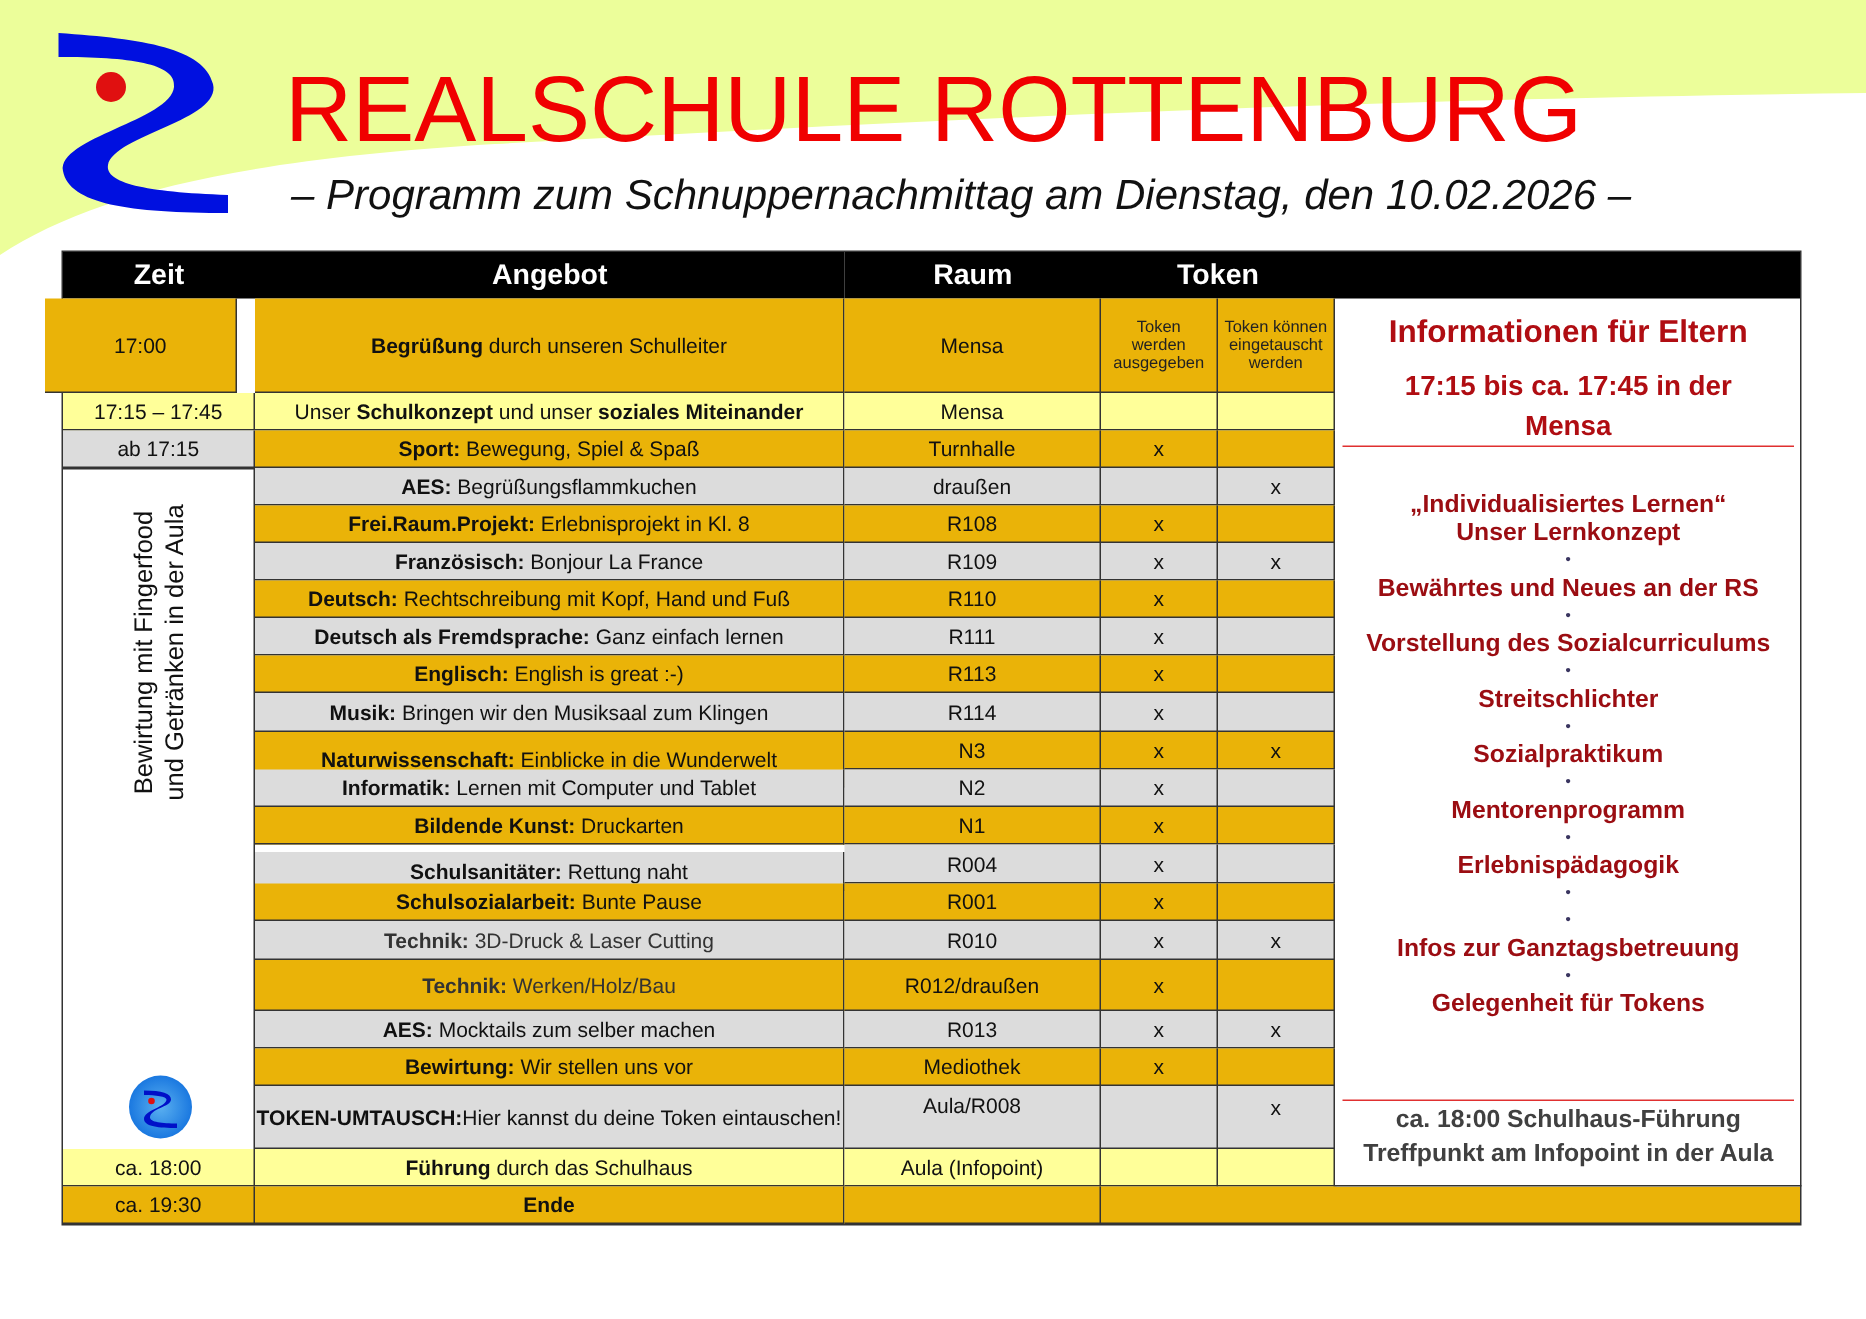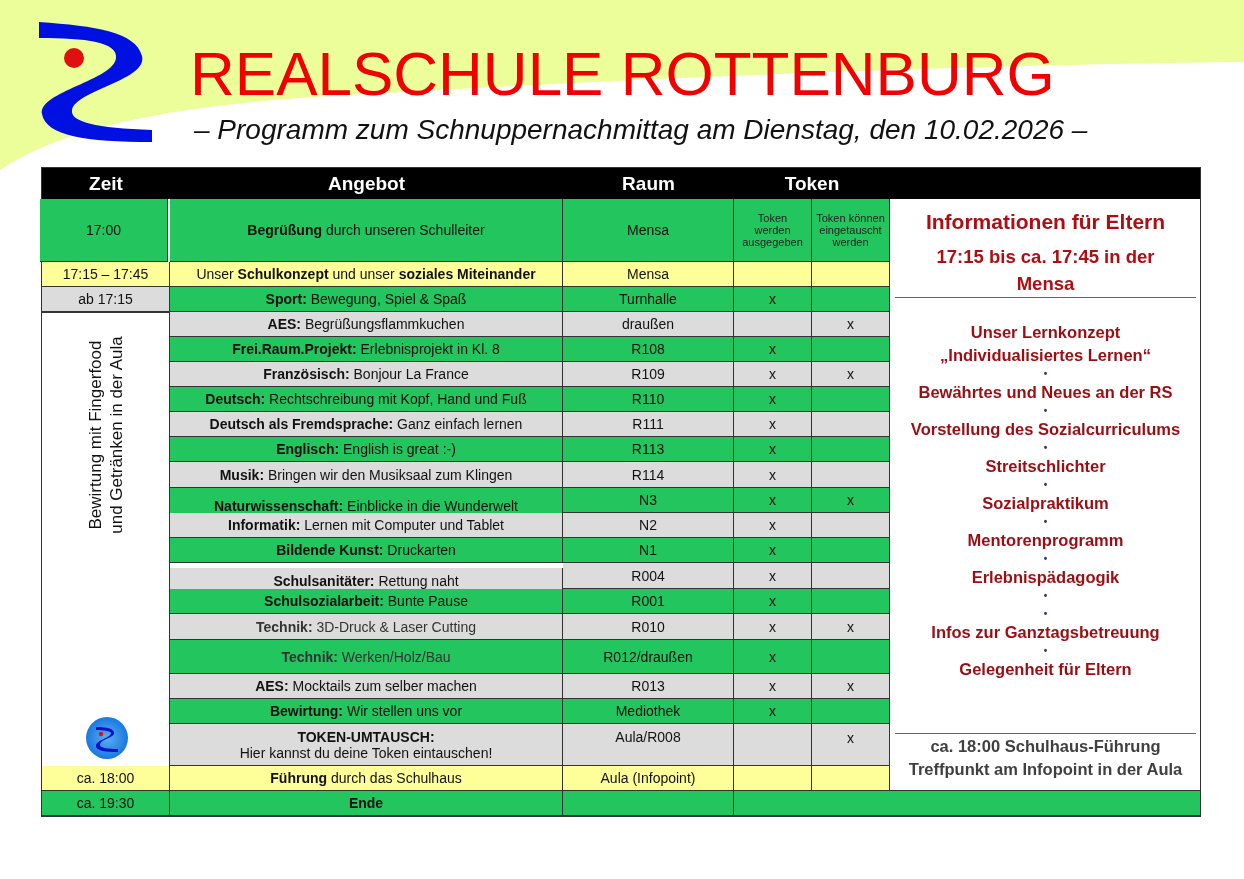--- a/index.html
+++ b/index.html
@@ -8,21 +8,21 @@
   .bg { position:absolute; left:0; top:0; }
   .logo { position:absolute; left:36px; top:18px; }
   .title { position:absolute; left:190px; top:38px; font-size:62px; color:#f00000; letter-spacing:0px; line-height:72px; white-space:nowrap; }
   .subtitle { position:absolute; left:194px; top:114px; font-size:28px; font-style:italic; color:#111; white-space:nowrap; }
 
   .cell { position:absolute; box-sizing:border-box; display:flex; align-items:center; justify-content:center; text-align:center;
           font-size:14px; line-height:16px; border-right:1px solid #333; border-bottom:1px solid #333; }
   .hdr { position:absolute; background:#000; color:#fff; font-weight:bold; font-size:19px; display:flex; align-items:center; justify-content:center; box-sizing:border-box; }
   .yellow { background:#ffff99; }
   .grey { background:#dcdcdc; }
-  .white { background:#22c55e; }
+  .white { background:#eab308; }
   .small { font-size:11px; line-height:12px; color:#222; }
   b { font-weight:bold; }
 
   .info { position:absolute; left:891px; top:200px; width:309px; height:591px; background:#fff; box-sizing:border-box;
           color:#9b0d12; font-weight:bold; text-align:center; }
   .info .t1 { position:absolute; left:0; width:100%; top:10px; font-size:21px; color:#b00d12; }
   .info .t2 { position:absolute; left:0; width:100%; top:43px; font-size:18.5px; line-height:27px; color:#b00d12; }
   .info .hr { position:absolute; left:4px; right:4px; height:1px; background:#e03030; }
   .info .items { position:absolute; left:0; width:100%; top:123px; }
   .info .item { font-size:16.5px; line-height:19px; }
@@ -51,21 +51,21 @@
 <div class="subtitle">– Programm zum Schnuppernachmittag am Dienstag, den 10.02.2026 –</div>
 
 <div style="position:absolute;left:41px;top:167px;width:1160px;height:650px;border:1px solid #333;box-sizing:border-box;"></div>
 
 <div class="hdr" style="left:42px;top:168px;width:128px;height:31px;">Zeit</div>
 <div class="hdr" style="left:170px;top:168px;width:393px;height:31px;">Angebot</div>
 <div class="hdr" style="left:563px;top:168px;width:171px;height:31px;">Raum</div>
 <div class="hdr" style="left:734px;top:168px;width:156px;height:31px;">Token</div>
 <div class="hdr" style="left:890px;top:168px;width:310px;height:31px;"></div>
 
-<div class="cell white" style="left:40px;top:199px;width:128px;height:63px;">
+<div class="cell white" style="left:30px;top:199px;width:128px;height:63px;">
     <span>17:00</span>
   </div>
 <div class="cell white" style="left:170px;top:199px;width:393px;height:63px;">
     <span><b>Begrüßung</b><span style="white-space:pre"> durch unseren Schulleiter</span></span>
   </div>
 <div class="cell white" style="left:563px;top:199px;width:171px;height:63px;">
     <span>Mensa</span>
   </div>
 <div class="cell white small" style="left:734px;top:199px;width:78px;height:63px;padding:0 6px;">Token werden ausgegeben</div>
 <div class="cell white small" style="left:812px;top:199px;width:78px;height:63px;padding:0 4px;">Token können eingetauscht werden</div>
@@ -157,21 +157,21 @@
 <div class="cell grey" style="left:170px;top:674px;width:393px;height:25px;white-space:pre;"><b>AES:</b><span> Mocktails zum selber machen</span></div>
 <div class="cell grey" style="left:563px;top:674px;width:171px;height:25px;">R013</div>
 <div class="cell grey" style="left:734px;top:674px;width:78px;height:25px;">x</div>
 <div class="cell grey" style="left:812px;top:674px;width:78px;height:25px;">x</div>
 
 <div class="cell white" style="left:170px;top:699px;width:393px;height:25px;white-space:pre;"><b>Bewirtung:</b><span> Wir stellen uns vor</span></div>
 <div class="cell white" style="left:563px;top:699px;width:171px;height:25px;">Mediothek</div>
 <div class="cell white" style="left:734px;top:699px;width:78px;height:25px;">x</div>
 <div class="cell white" style="left:812px;top:699px;width:78px;height:25px;"></div>
 
-<div class="cell grey" style="left:170px;top:724px;width:393px;height:42px;flex-direction:column;">
+<div class="cell grey" style="left:170px;top:724px;width:393px;height:42px;flex-direction:row;">
     <b>TOKEN-UMTAUSCH:</b>
     <span>Hier kannst du deine Token eintauschen!</span>
   </div>
 <div class="cell grey" style="left:563px;top:724px;width:171px;height:42px;align-items:flex-start;padding-top:5px;">Aula/R008</div>
 <div class="cell grey" style="left:734px;top:724px;width:78px;height:42px;"></div>
 <div class="cell grey" style="left:812px;top:724px;width:78px;height:42px;align-items:flex-start;padding-top:6px;">x</div>
 
 <div class="cell yellow" style="left:42px;top:766px;width:128px;height:25px;">ca. 18:00</div>
 <div class="cell yellow" style="left:170px;top:766px;width:393px;height:25px;white-space:pre;"><b>Führung</b><span> durch das Schulhaus</span></div>
 <div class="cell yellow" style="left:563px;top:766px;width:171px;height:25px;">Aula (Infopoint)</div>
@@ -204,39 +204,39 @@
 </div>
 
 <div style="position:absolute;left:169px;top:312px;width:1px;height:454px;background:#333;"></div>
 <div style="position:absolute;left:42px;top:312px;width:128px;height:1px;background:#333;"></div>
 
 <div class="info">
   <div class="t1">Informationen für Eltern</div>
   <div class="t2" style="padding:0 30px;box-sizing:border-box;">17:15 bis ca. 17:45 in der Mensa</div>
   <div class="hr" style="top:97px;"></div>
   <div class="items">
+    <div class="item" style="margin-top:4px;">„Individualisiertes Lernen“</div>
     <div class="item">Unser Lernkonzept</div>
-    <div class="item" style="margin-top:4px;">„Individualisiertes Lernen“</div>
     <div class="dot">•</div>
     <div class="item">Bewährtes und Neues an der RS</div>
     <div class="dot">•</div>
     <div class="item">Vorstellung des Sozialcurriculums</div>
     <div class="dot">•</div>
     <div class="item">Streitschlichter</div>
     <div class="dot">•</div>
     <div class="item">Sozialpraktikum</div>
     <div class="dot">•</div>
     <div class="item">Mentorenprogramm</div>
     <div class="dot">•</div>
     <div class="item">Erlebnispädagogik</div>
     <div class="dot">•</div>
     <div class="dot">•</div>
     <div class="item">Infos zur Ganztagsbetreuung</div>
     <div class="dot">•</div>
-    <div class="item">Gelegenheit für Eltern</div>
+    <div class="item">Gelegenheit für Tokens</div>
   </div>
   <div class="hr" style="top:533px;"></div>
   <div class="bottom" style="top:535px;">
     <div>ca. 18:00 Schulhaus-Führung</div>
     <div>Treffpunkt am Infopoint in der Aula</div>
   </div>
 </div>
 <div style="position:absolute;left:890px;top:790px;width:311px;height:1px;background:#333;"></div>
 
 </body></html>

